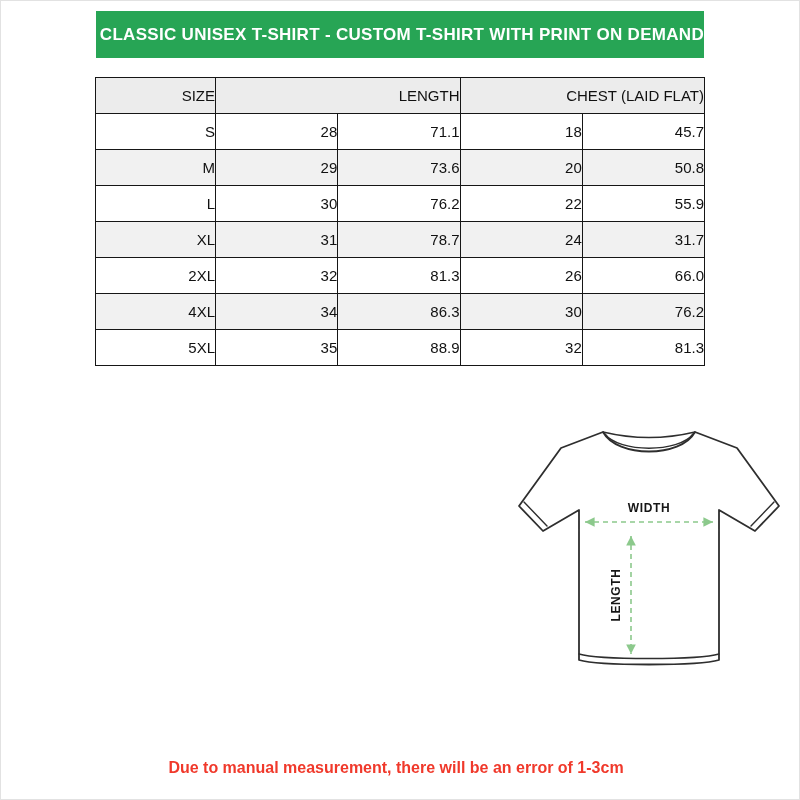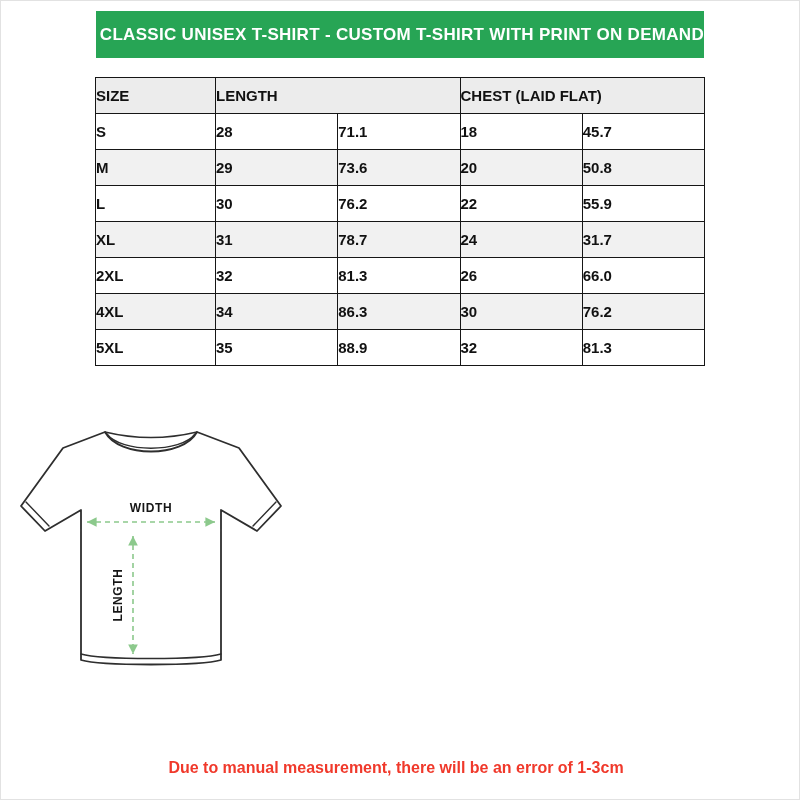--- a/index.html
+++ b/index.html
@@ -12,26 +12,26 @@
     margin:10px 95px 0 95px; height:47px;
     background:var(--banner-bg,#27a555);
     color:#fff; font-weight:bold; font-size:17px; letter-spacing:.3px;
     display:flex; align-items:center; justify-content:flex-end; text-align:center;
   }
   .size-table {
     width:610px; margin:19px auto 0 auto; border-collapse:collapse; table-layout:fixed;
   }
   .size-table col.c-size { width:120px; }
   .size-table th, .size-table td {
-    border:1px solid #161616; text-align:left; vertical-align:middle;
-    font-size:15px; font-weight:bold; color:#111; height:35px; padding:0;
+    border:1px solid #161616; text-align:right; vertical-align:middle;
+    font-size:15px; font-weight:normal; color:#111; height:35px; padding:0;
   }
   .size-table thead th { background:#ececec; }
   .size-table tbody tr:nth-child(even) { background:var(--stripe,#f1f1f1); }
-  .diagram { margin-top:44px; display:flex; justify-content:flex-start; }
+  .diagram { margin-top:44px; display:flex; justify-content:flex-end; }
   .shirt { fill:#ffffff; stroke:#2e2e2e; stroke-width:1.8; stroke-linejoin:round; }
   .shirt-detail { fill:none; stroke:#2e2e2e; stroke-width:1.4; stroke-linecap:round; }
   .arrow { stroke:var(--arrow-green,#8cc98c); stroke-width:1.6; stroke-dasharray:5 4; fill:none; }
   .ah { fill:var(--arrow-green,#8cc98c); }
   .dim-label {
     font-family:"Liberation Sans", sans-serif; font-size:12px; font-weight:bold;
     fill:#161616; letter-spacing:.6px;
   }
   .footer-note {
     position:absolute; left:0; right:8px; bottom:22px; text-align:center;

